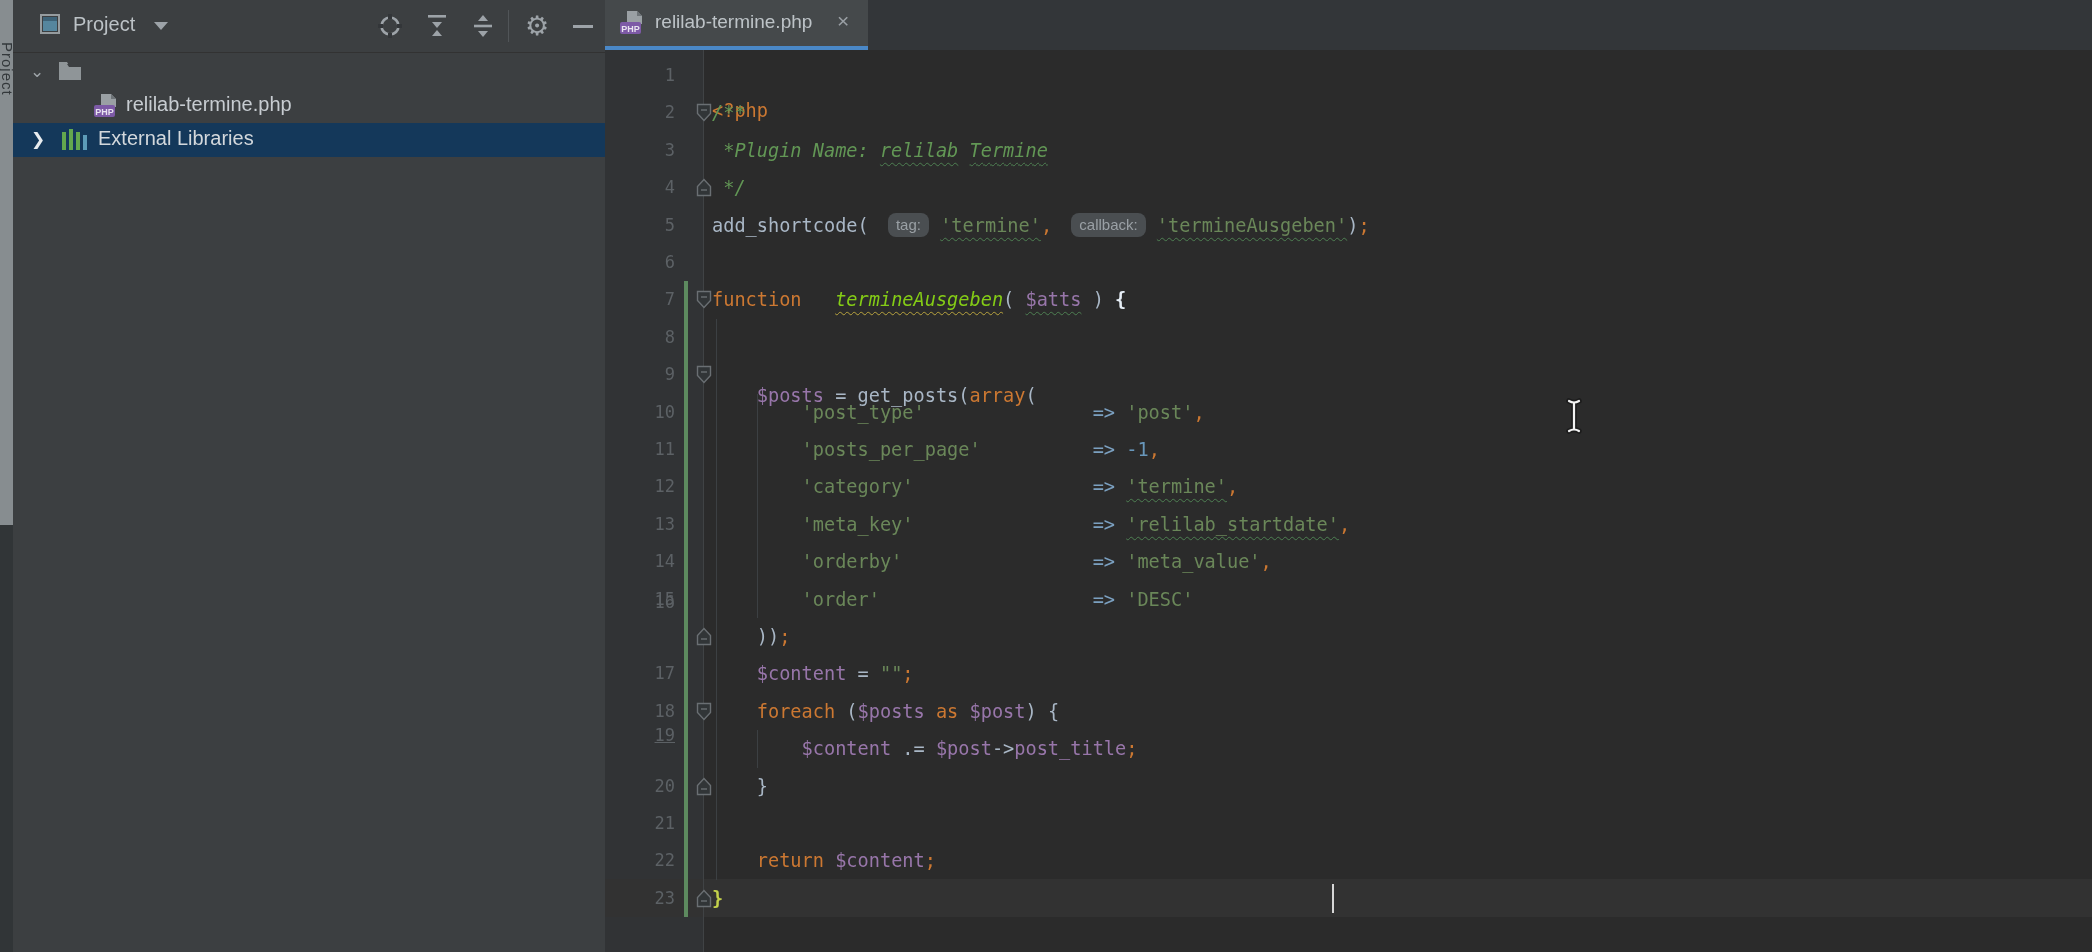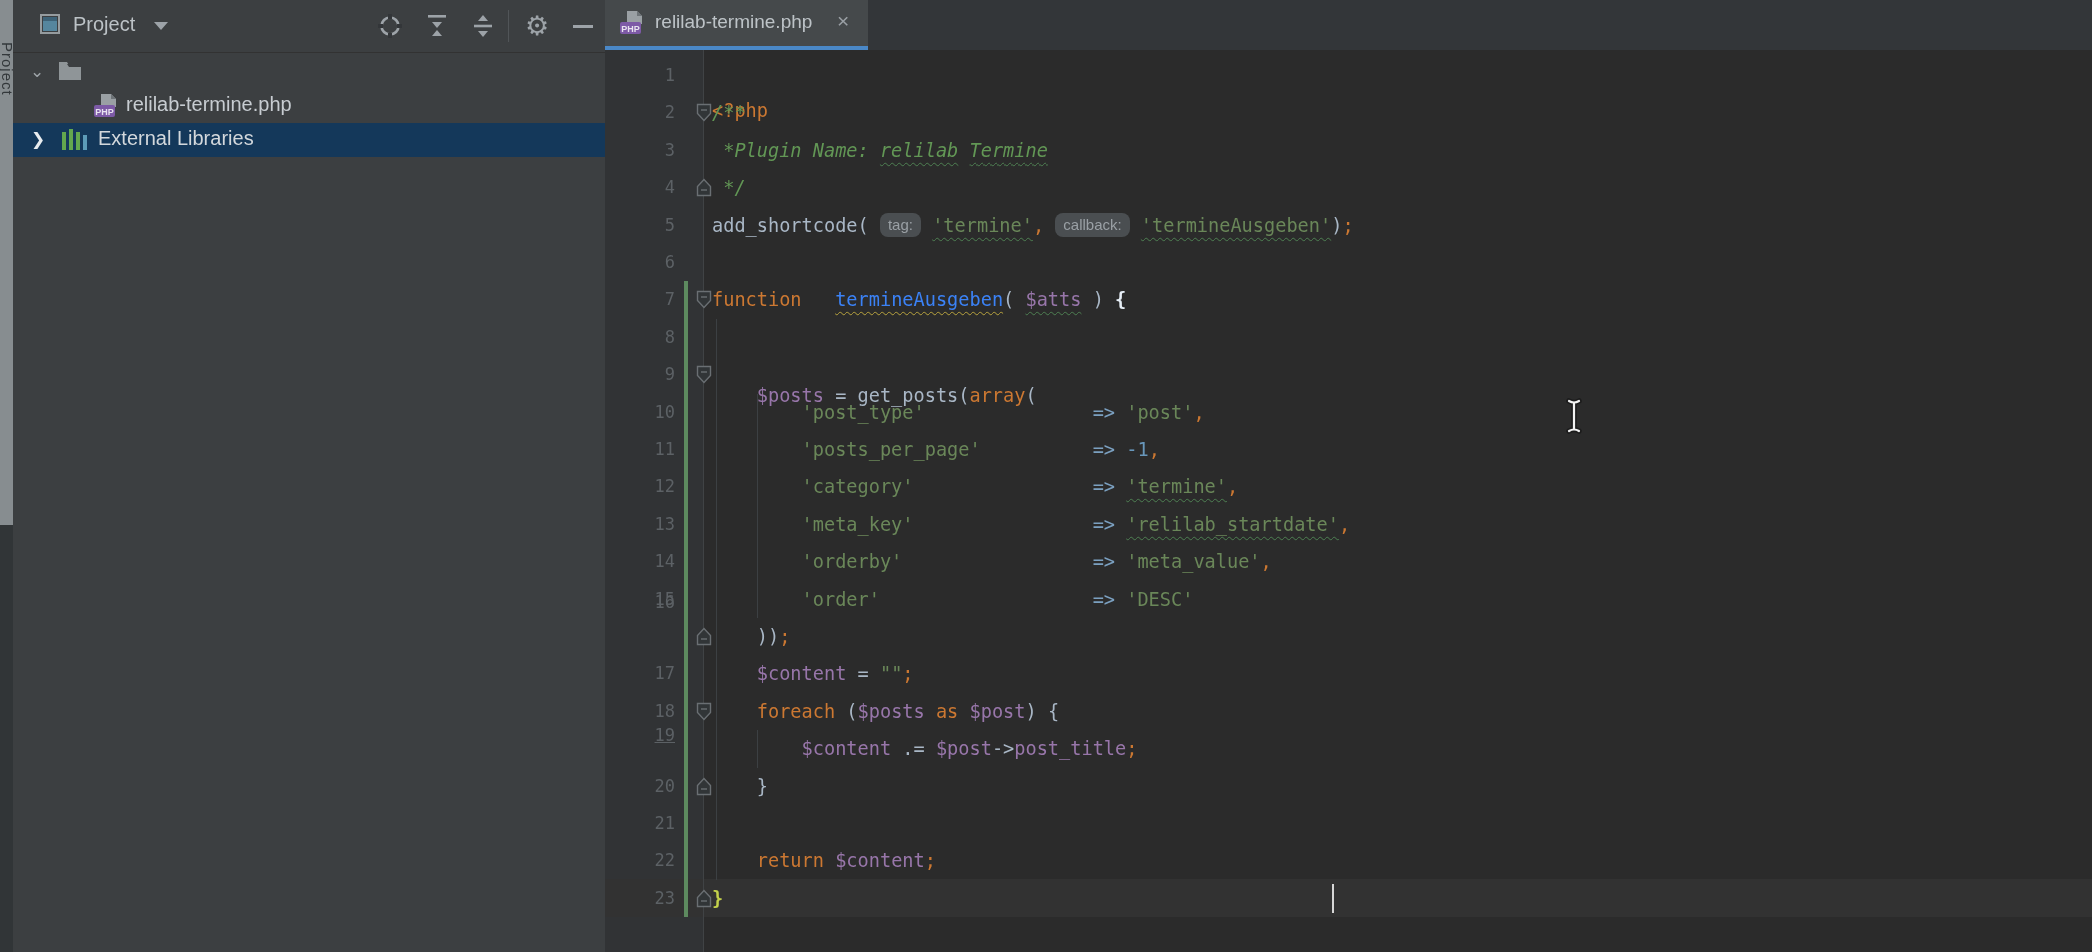--- a/index.html
+++ b/index.html
@@ -56,28 +56,28 @@
   #cur-line{position:absolute;left:0;top:879px;width:1487px;height:38px;background:#323232;}
 
   .lnum{position:absolute;left:0;width:70px;text-align:right;
     font:17px/37.4px "DejaVu Sans Mono",monospace;color:#5c6165;}
   .cline{position:absolute;left:107px;white-space:pre;
     font:18.6px/37.4px "DejaVu Sans Mono",monospace;color:#a9b7c6;}
   .foldm{position:absolute;left:91px;}
 
   .tk-t{color:#cc7832;} .tk-c{color:#629755;font-style:italic;}
   .tk-s{color:#6a8759;} .tk-n{color:#6897bb;} .tk-v{color:#9876aa;}
-  .tk-f{color:#3b82f6;} .tk-d{color:#a9b7c6;} .tk-o{color:#cc7832;}
+  .tk-f{color:#84cc16;font-style:italic;} .tk-d{color:#a9b7c6;} .tk-o{color:#cc7832;}
   .tk-a{color:#7ba0c0;}
   .tk-b1{color:#e6eef6;font-weight:bold;}
   .tk-b2{color:#c3d14b;font-weight:bold;}
   .wavy-g{text-decoration:underline wavy #4e8052 1px;text-underline-offset:5px;}
   .wavy-y{text-decoration:underline wavy #b8a33e 1px;text-underline-offset:5px;}
   .pill{display:inline-block;font:15px/21px "Liberation Sans",sans-serif;color:#9aa0a5;
-    background:#4a4e51;border-radius:8px;padding:1px 8px 2px;vertical-align:2px;}
+    background:#4a4e51;border-radius:8px;padding:1px 8px 2px;vertical-align:2px;margin-left:8px;}
 
   .iguide{position:absolute;width:1px;background:#3c4043;}
   #caret{position:absolute;left:727px;top:884px;width:2px;height:29px;background:#d6d6d6;}
 
   #mouse{position:absolute;left:960px;top:398px;}
 </style>
 </head>
 <body>
 
 <div id="app">

